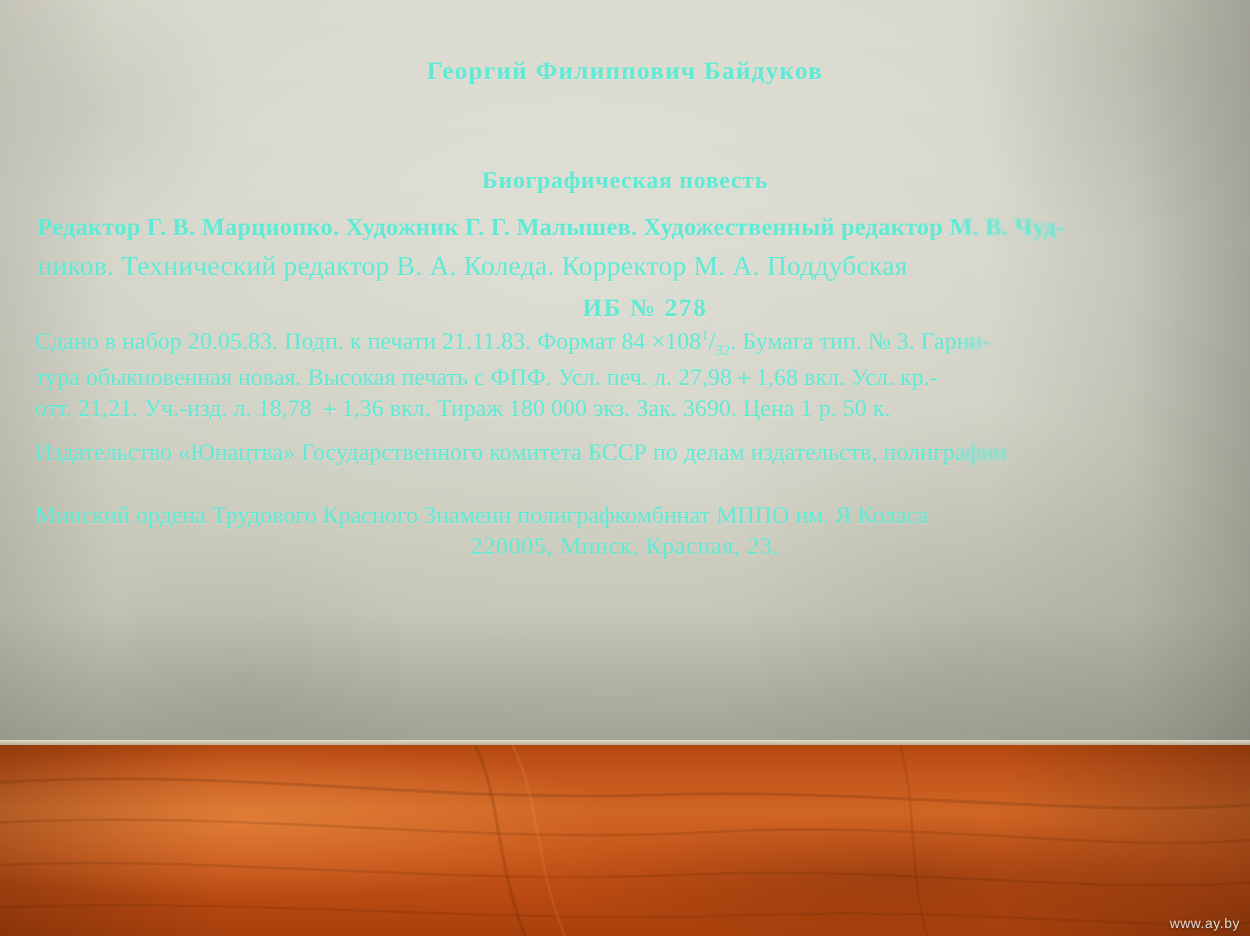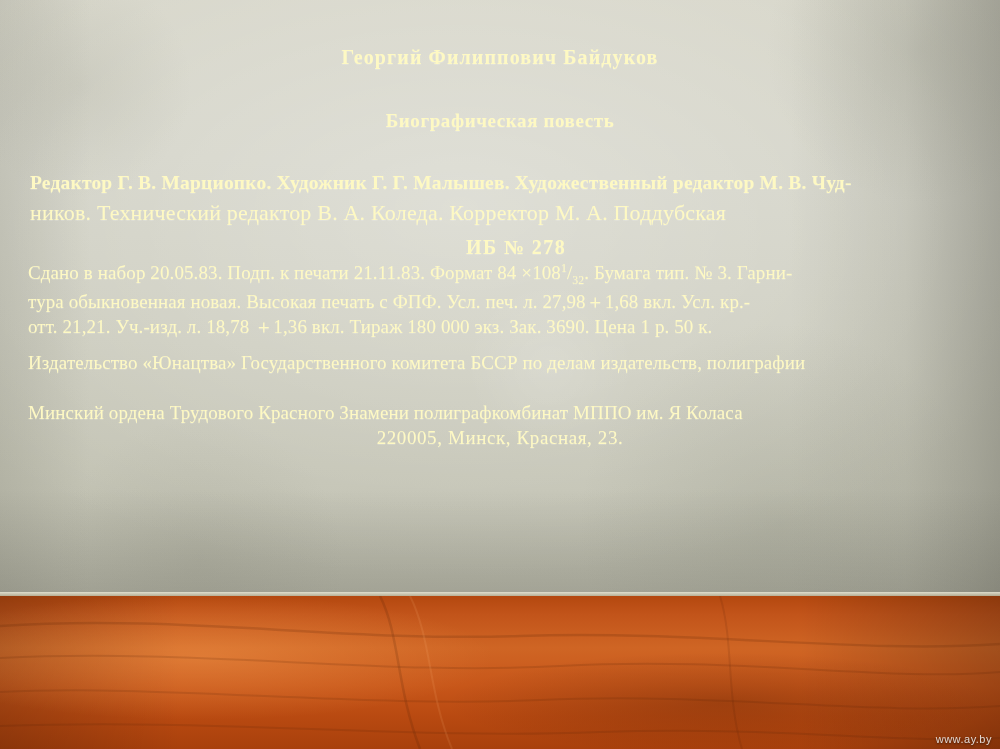--- a/index.html
+++ b/index.html
@@ -111,34 +111,34 @@
     filter: blur(0.6px);
   }
 
   
   .text-layer {
     position: absolute;
     left: 0;
     top: 0;
     width: 1000px;
     height: 610px;
-    color: #fef9c3;
+    color: #5eead4;
   }
   .line {
     position: absolute;
     white-space: nowrap;
     font-family: "Liberation Serif", serif;
     letter-spacing: 0.4px;
     text-shadow: 0 1px 0 rgba(255,255,255,0.18);
   }
   .center { text-align: center; width: 100%; left: 0; }
 
   .author   { top: 46px;  font-size: 20px; font-weight: 700; letter-spacing: 1.1px; }
   .title    { top: 86px;  font-size: 22px; font-weight: 700; letter-spacing: 4px; }
-  .subtitle { top: 110px; font-size: 19px; font-weight: 700; letter-spacing: 0.6px; }
+  .subtitle { top: 134px; font-size: 19px; font-weight: 700; letter-spacing: 0.6px; }
 
   .credits1 { top: 172px; left: 30px; font-size: 19.5px; font-weight: 700; letter-spacing: 0.2px; }
   .credits2 { top: 200px; left: 30px; font-size: 22px; font-weight: 400; letter-spacing: 0.2px; }
 
   .ib       { top: 236px; font-size: 20px; font-weight: 700; letter-spacing: 1.4px; margin-left: 16px; }
 
   .imp1 { top: 262px; left: 28px; font-size: 19px; letter-spacing: 0.1px; }
   .imp2 { top: 289px; left: 28px; font-size: 19px; letter-spacing: 0.1px; }
   .imp3 { top: 314px; left: 28px; font-size: 19px; letter-spacing: 0.1px; }
 

